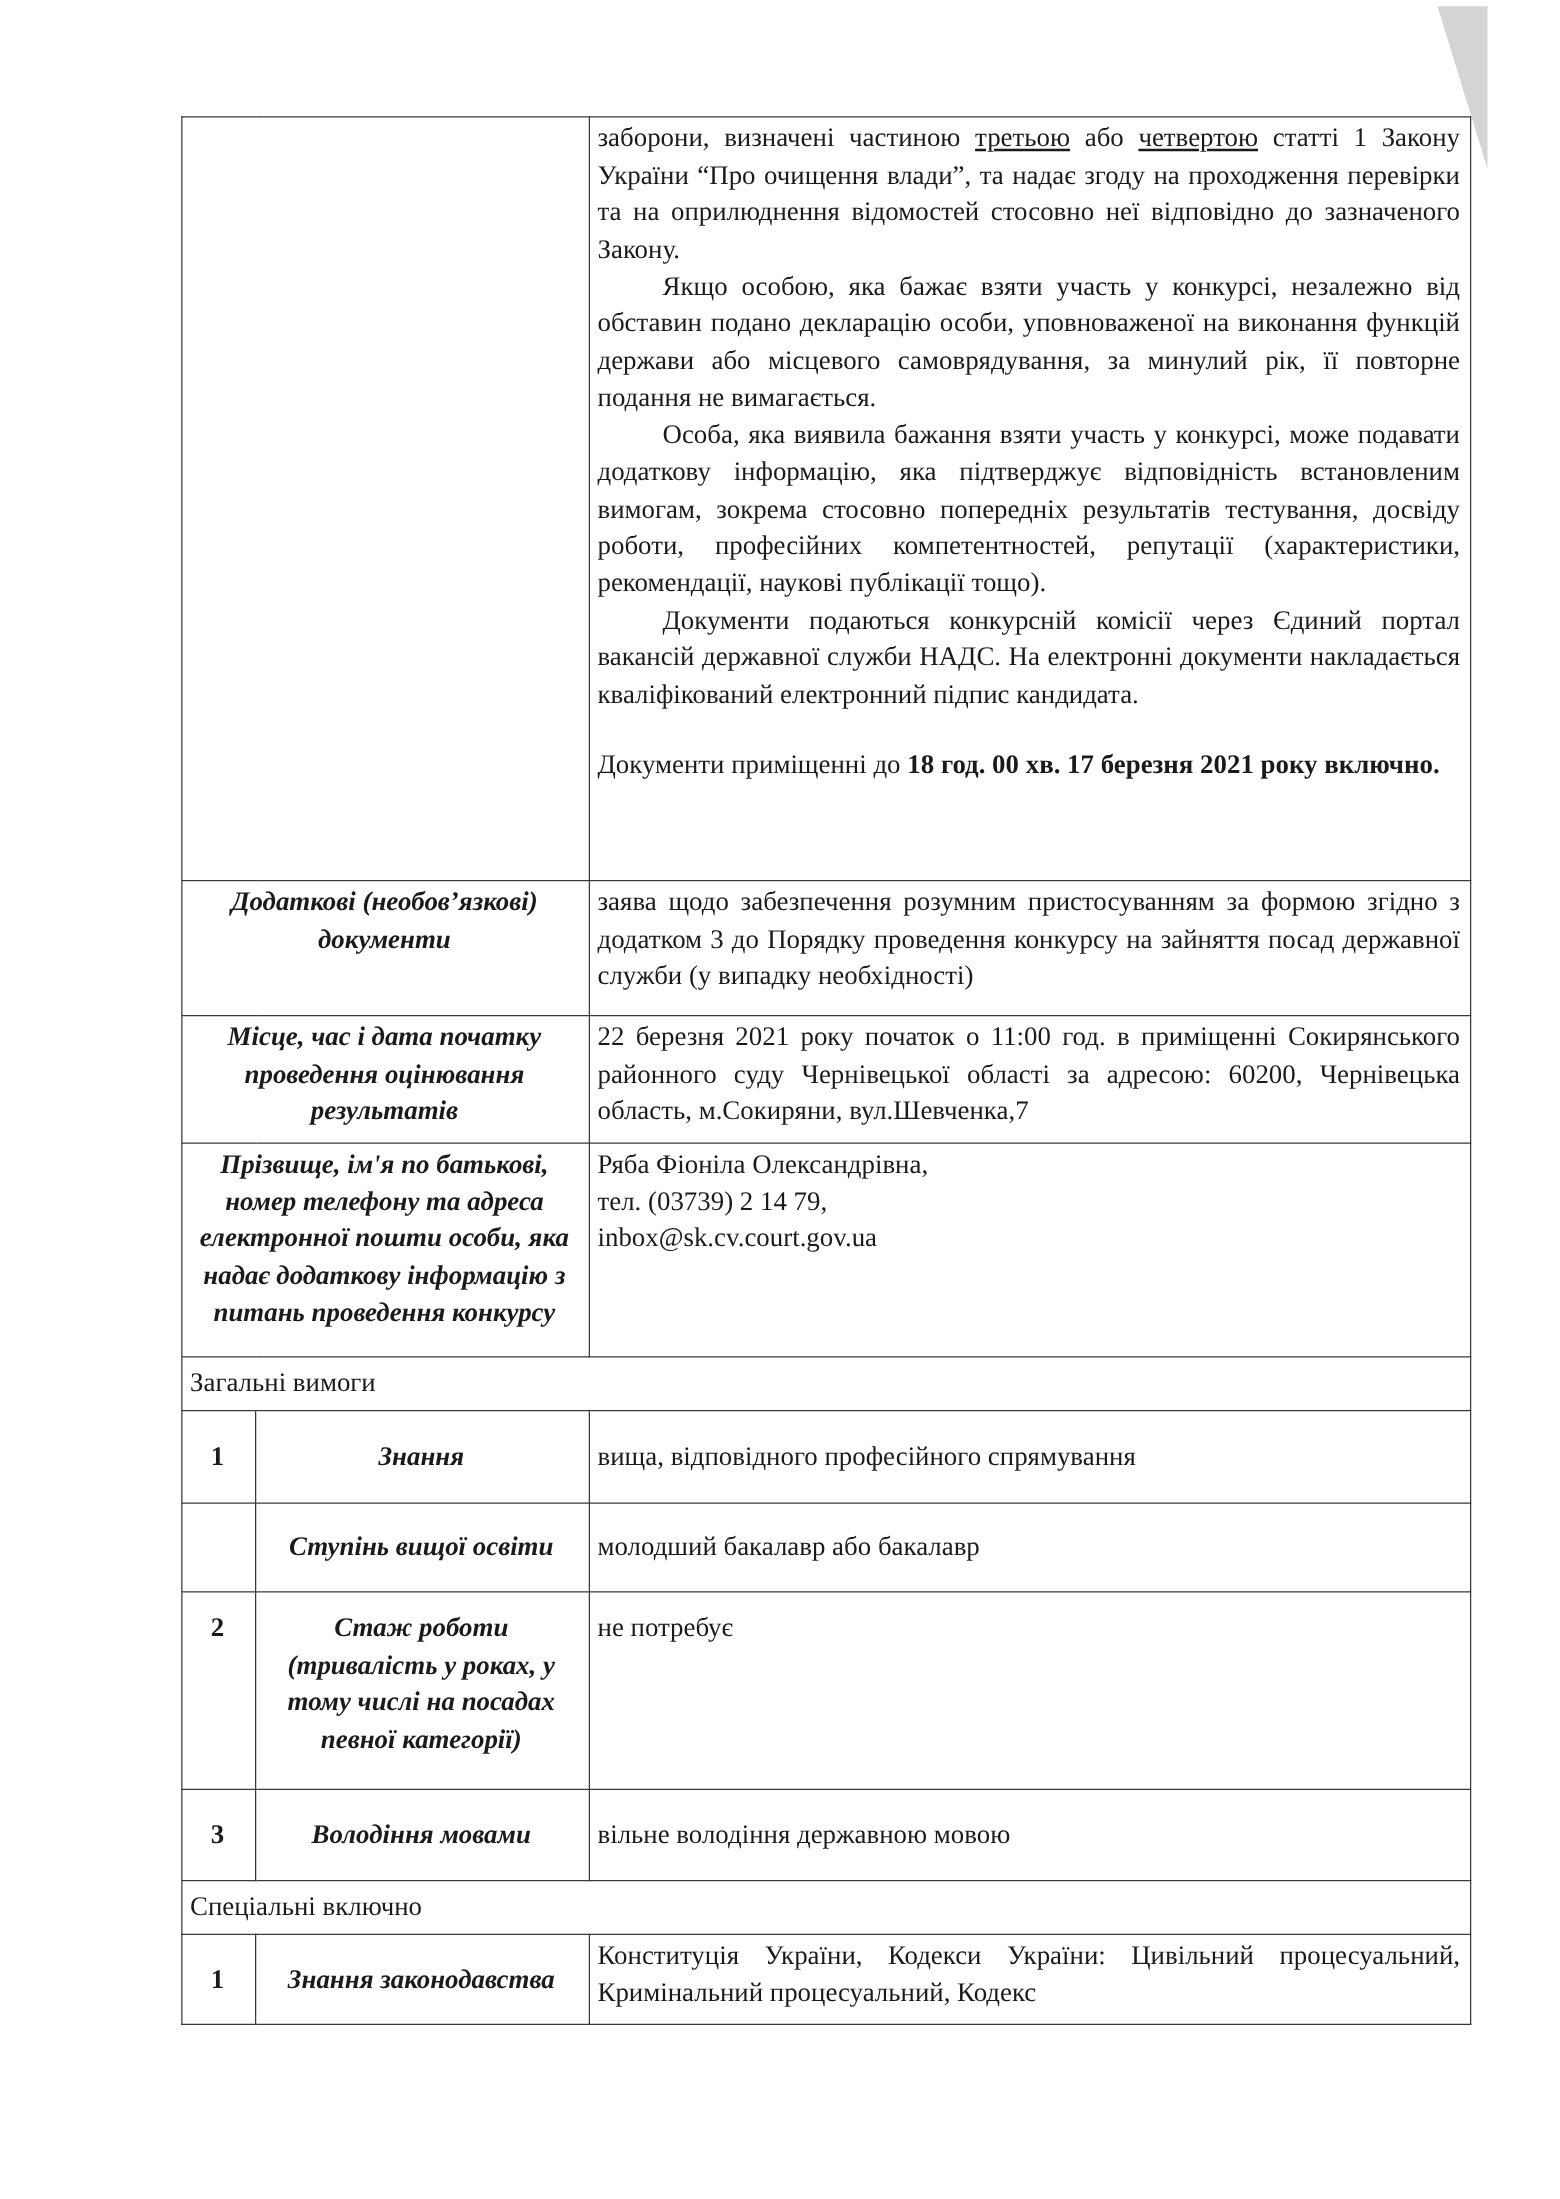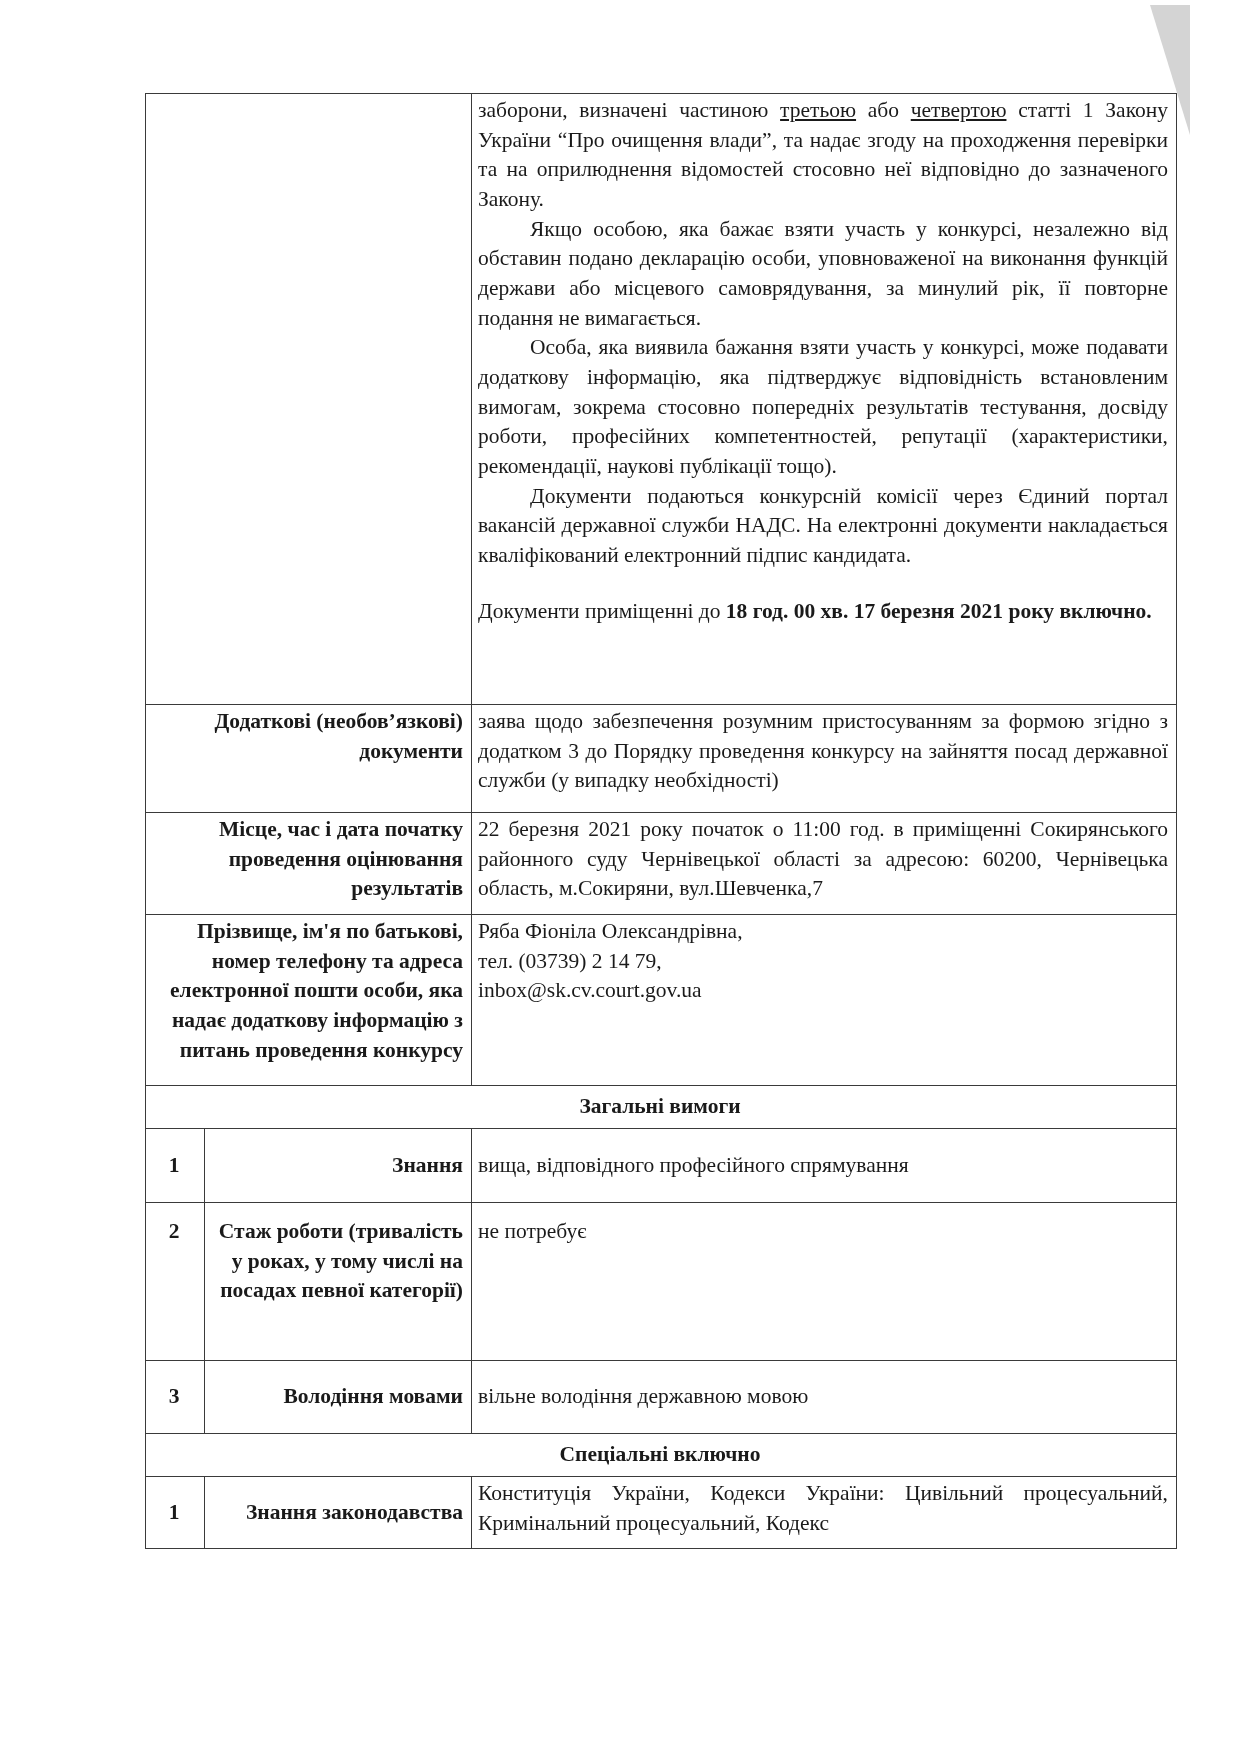--- a/index.html
+++ b/index.html
@@ -19,26 +19,26 @@
     width: 1031px; border-collapse: collapse; table-layout: fixed;
     font-size: 21.5px; line-height: 1.38;
   }
   table.doc td {
     border: 1.5px solid #3a3a3a; vertical-align: top;
     padding: 2px 8px 2px 6px;
   }
   col.c-num { width: 59px; }
   col.c-label { width: 267px; }
   col.c-val { width: 705px; }
-  .label { font-weight: bold; text-align: right; }
+  .label { font-weight: bold; text-align: center; font-style: italic; }
   .value { text-align: justify; }
   .value p { margin: 0; text-indent: 0; }
   .value p.indent { text-indent: 52px; }
   .num { font-weight: bold; text-align: center; vertical-align: middle !important; }
-  .section { font-weight: bold; text-align: center; vertical-align: middle !important; }
+  .section { font-weight: normal; text-align: left; vertical-align: middle !important; }
   .mid { vertical-align: middle !important; }
   .u { text-decoration: underline; }
   .b { font-weight: bold; }
   .gap { height: 26px; }
 </style>
 </head>
 <body>
 
 <div class="page-curl"></div>
 
@@ -84,20 +84,25 @@
   <tr style="height:43px">
     <td colspan="3" class="section">Загальні вимоги</td>
   </tr>
 
   <tr style="height:74px">
     <td class="num">1</td>
     <td class="label mid">Знання</td>
     <td class="value mid">вища, відповідного професійного спрямування</td>
   </tr>
 
+  <tr style="height:71px">
+    <td class="num"></td>
+    <td class="label mid">Ступінь вищої освіти</td>
+    <td class="value mid">молодший бакалавр або бакалавр</td>
+  </tr>
 
   <tr style="height:158px">
     <td class="num" style="vertical-align:top !important; padding-top:14px">2</td>
     <td class="label" style="padding-top:14px">Стаж роботи (тривалість у роках, у тому числі на посадах певної категорії)</td>
     <td class="value" style="padding-top:14px">не потребує</td>
   </tr>
 
   <tr style="height:73px">
     <td class="num">3</td>
     <td class="label mid">Володіння мовами</td>

